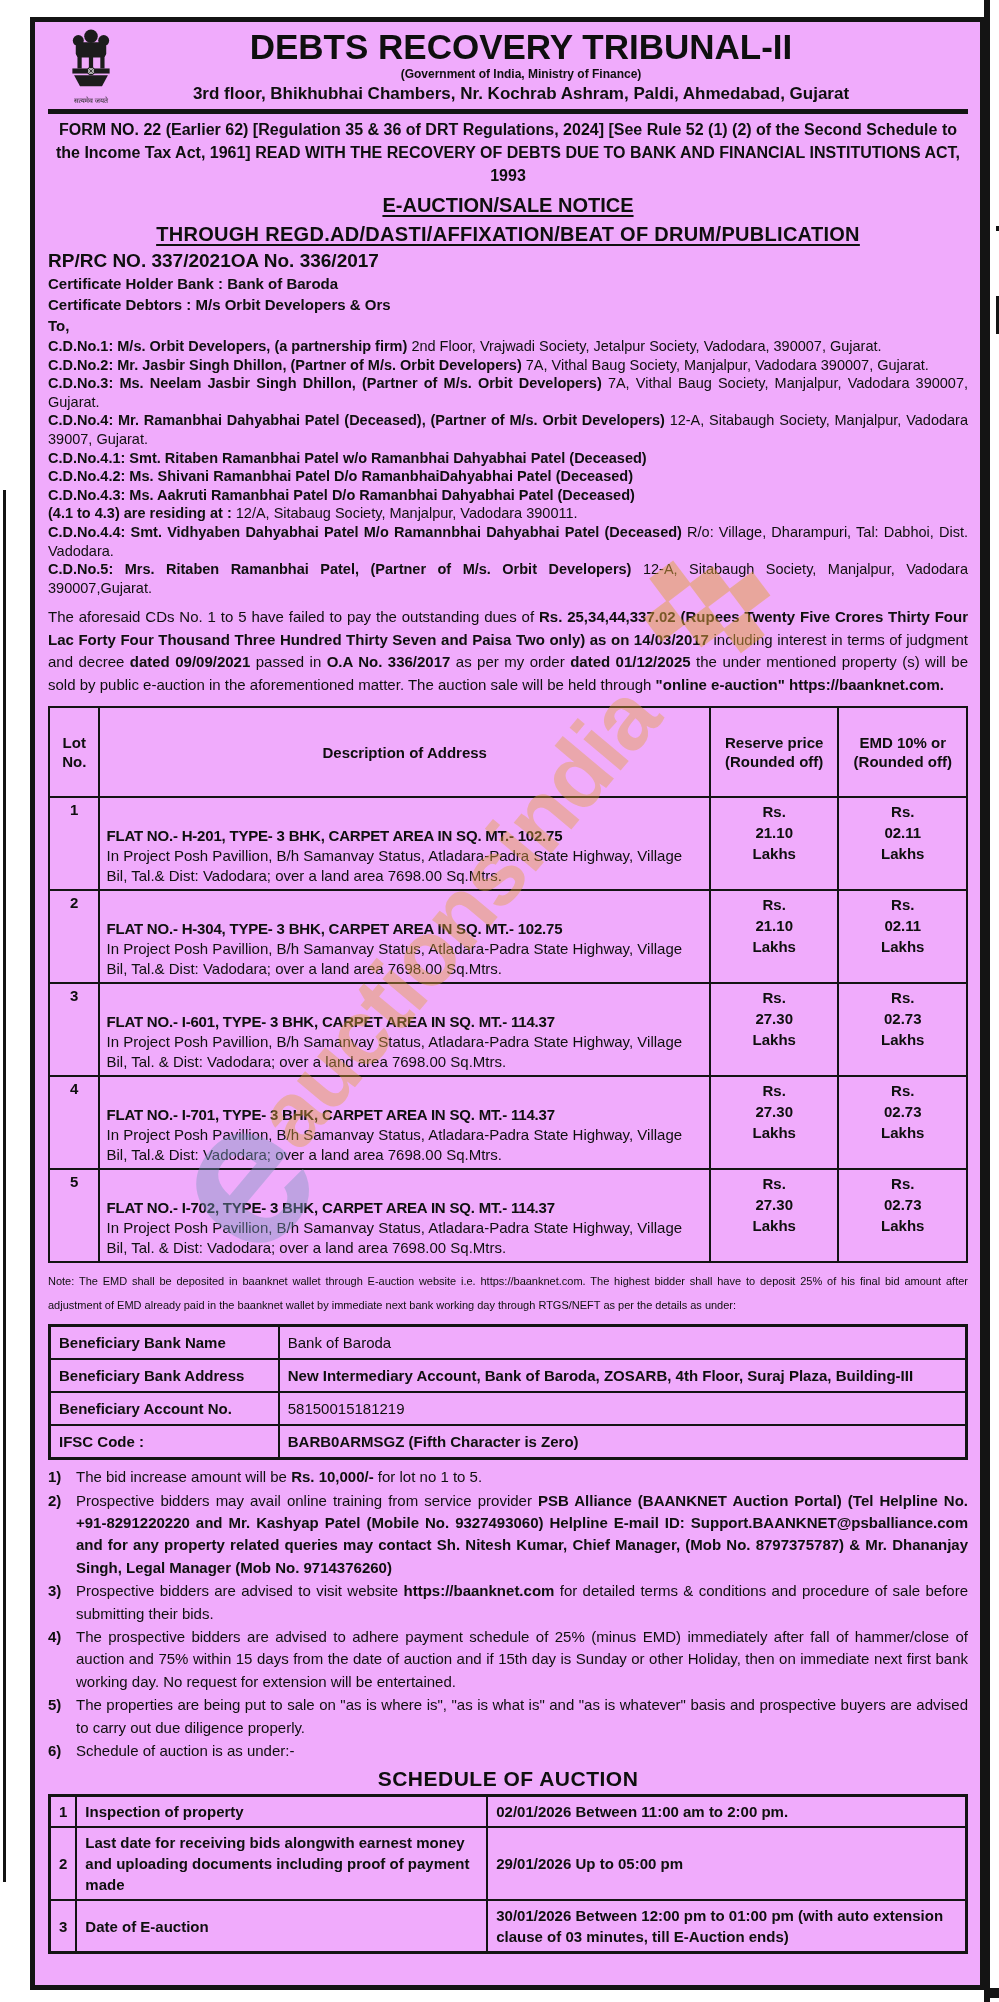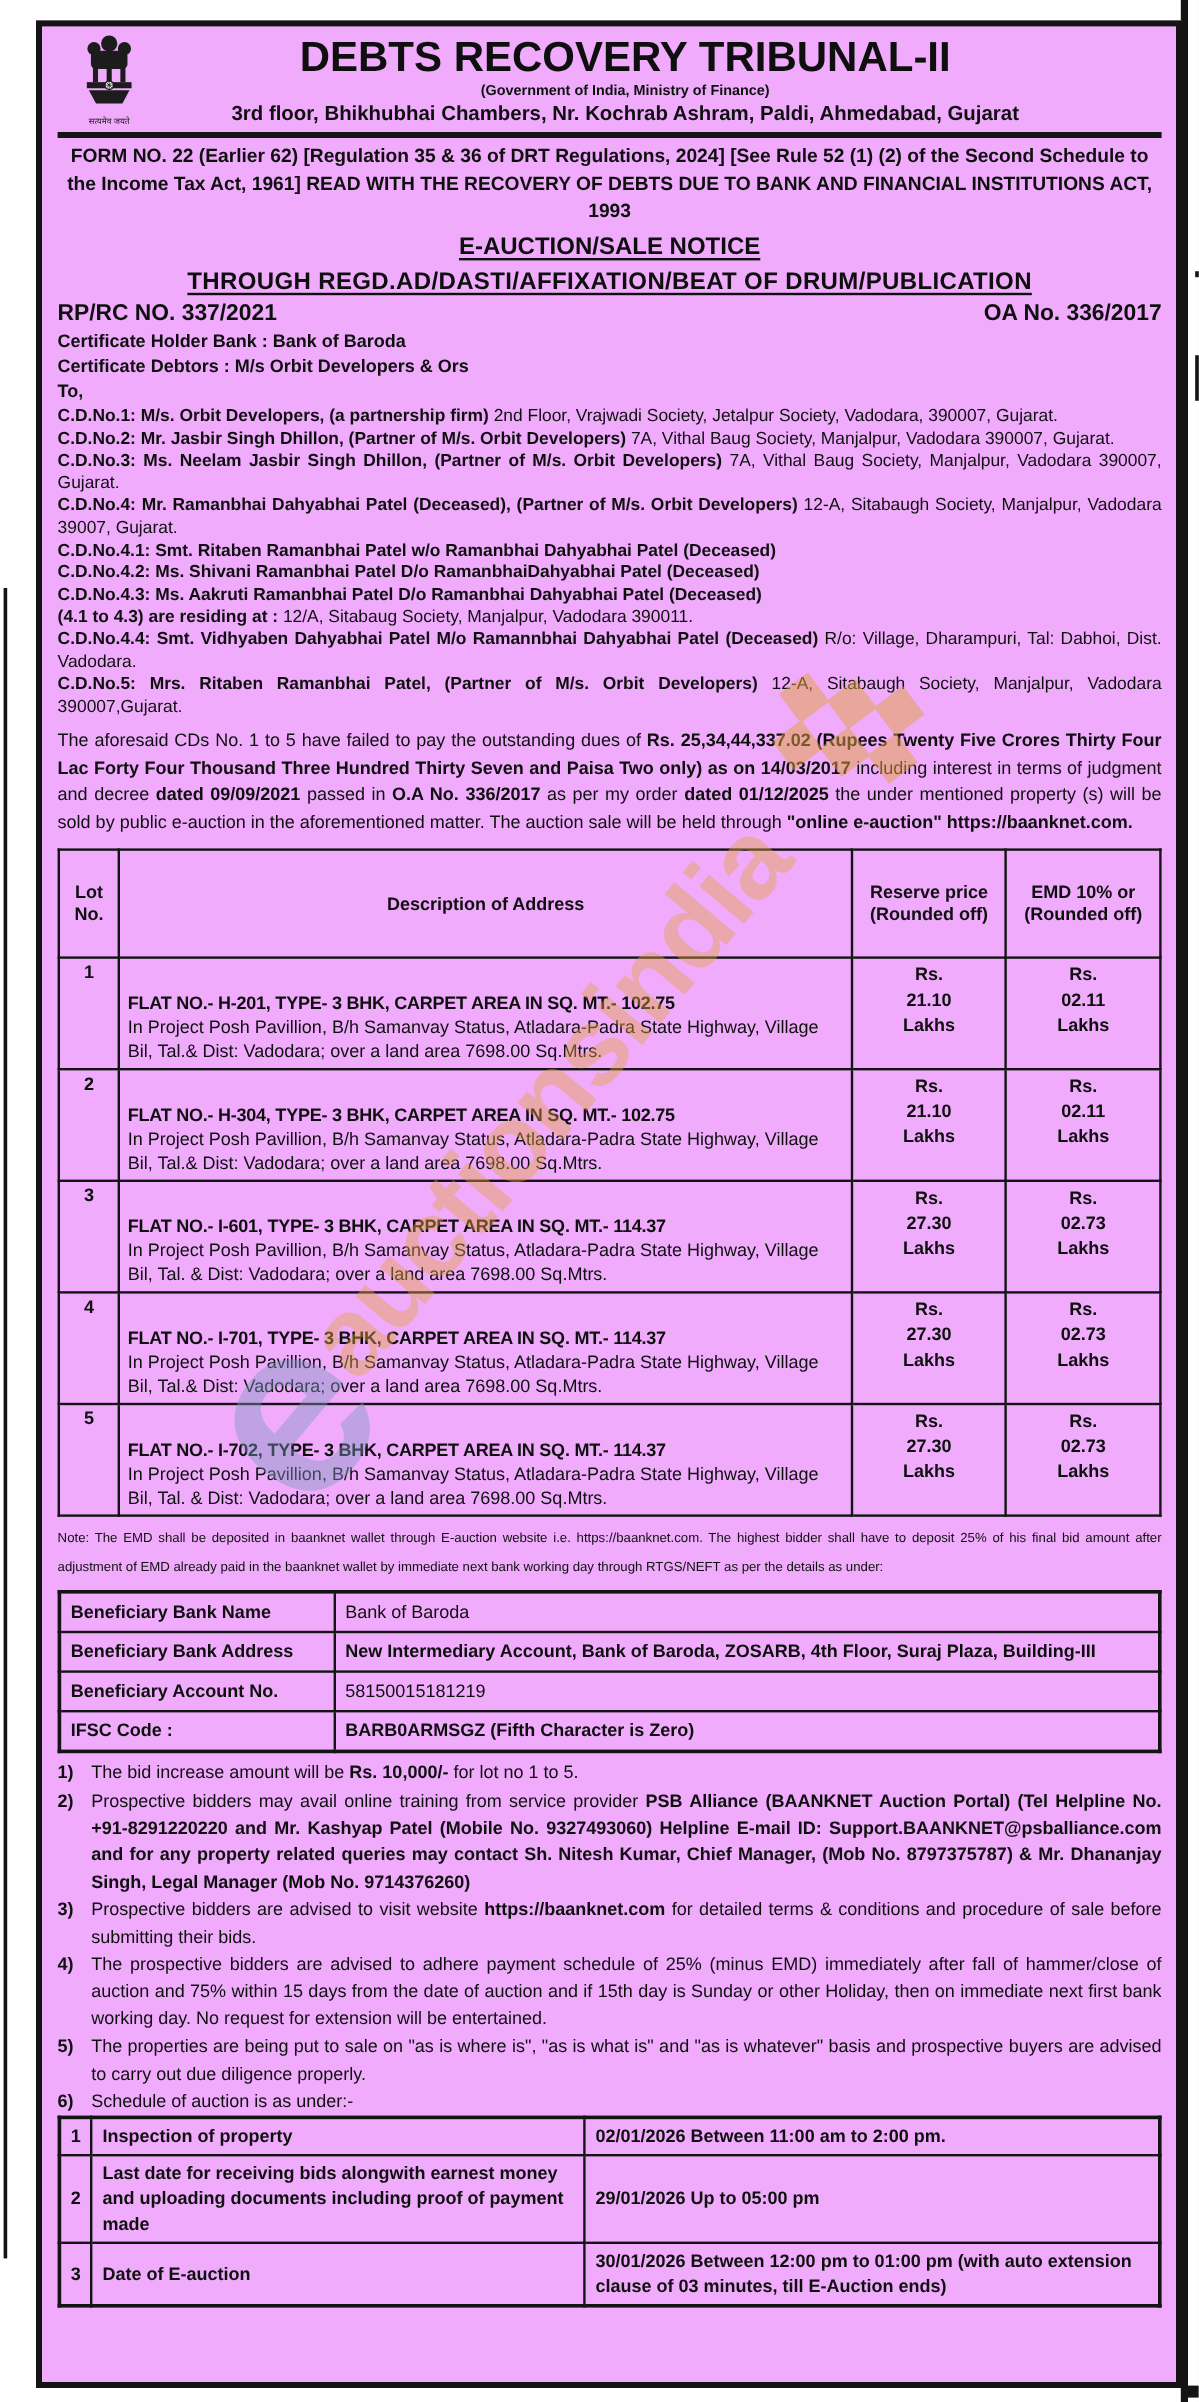--- a/index.html
+++ b/index.html
@@ -37,21 +37,21 @@
   .m-title{font-size:35px;font-weight:bold;letter-spacing:0px;line-height:38px;}
   .m-sub{font-size:12px;font-weight:bold;line-height:17px;}
   .m-addr{font-size:17px;font-weight:bold;line-height:21px;}
 
   .form-line{font-size:16px;font-weight:bold;text-align:center;line-height:23px;margin-top:4px;}
   .h-notice{font-size:20px;font-weight:bold;text-align:center;text-decoration:underline;
             text-underline-offset:3px;margin:6px 0 2px 0;line-height:24px;}
   .h-through{font-size:20px;font-weight:bold;text-align:center;text-decoration:underline;
              text-underline-offset:3px;margin:4px 0 2px 0;line-height:26px;letter-spacing:0.3px;}
 
-  .case-row{display:flex;justify-content:space-between;font-size:19px;font-weight:bold;line-height:24px;}
+  .case-row{display:flex;font-size:19px;font-weight:bold;line-height:24px;}
   .cert-line{font-size:15px;font-weight:bold;line-height:21px;}
   .vs-line{font-size:15px;font-weight:bold;line-height:20px;margin-left:208px;}
 
   .cd-list{margin-top:1px;}
   .cd-line{font-size:14.5px;line-height:18.6px;text-align:justify;}
 
   .dues{font-size:15px;line-height:22.5px;text-align:justify;margin-top:9px;}
 
   
   table{border-collapse:collapse;width:100%;}
@@ -297,20 +297,21 @@
       <div class="term">
         <span class="term-num">5)</span>
         <div class="term-body">The properties are being put to sale on "as is where is", "as is what is" and "as is whatever" basis and prospective buyers are advised to carry out due diligence properly.</div>
       </div>
       <div class="term">
         <span class="term-num">6)</span>
         <div class="term-body">Schedule of auction is as under:-</div>
       </div>
     </div>
 
+  <div class="sched-title">SCHEDULE OF AUCTION</div>
   <table class="sched">
     <tbody>
         <tr>
           <td class="s-no">1</td>
           <td class="s-item">Inspection of property</td>
           <td class="s-val">02/01/2026 Between 11:00 am to 2:00 pm.</td>
         </tr>
         <tr>
           <td class="s-no">2</td>
           <td class="s-item">Last date for receiving bids alongwith earnest money and uploading documents including proof of payment made</td>

